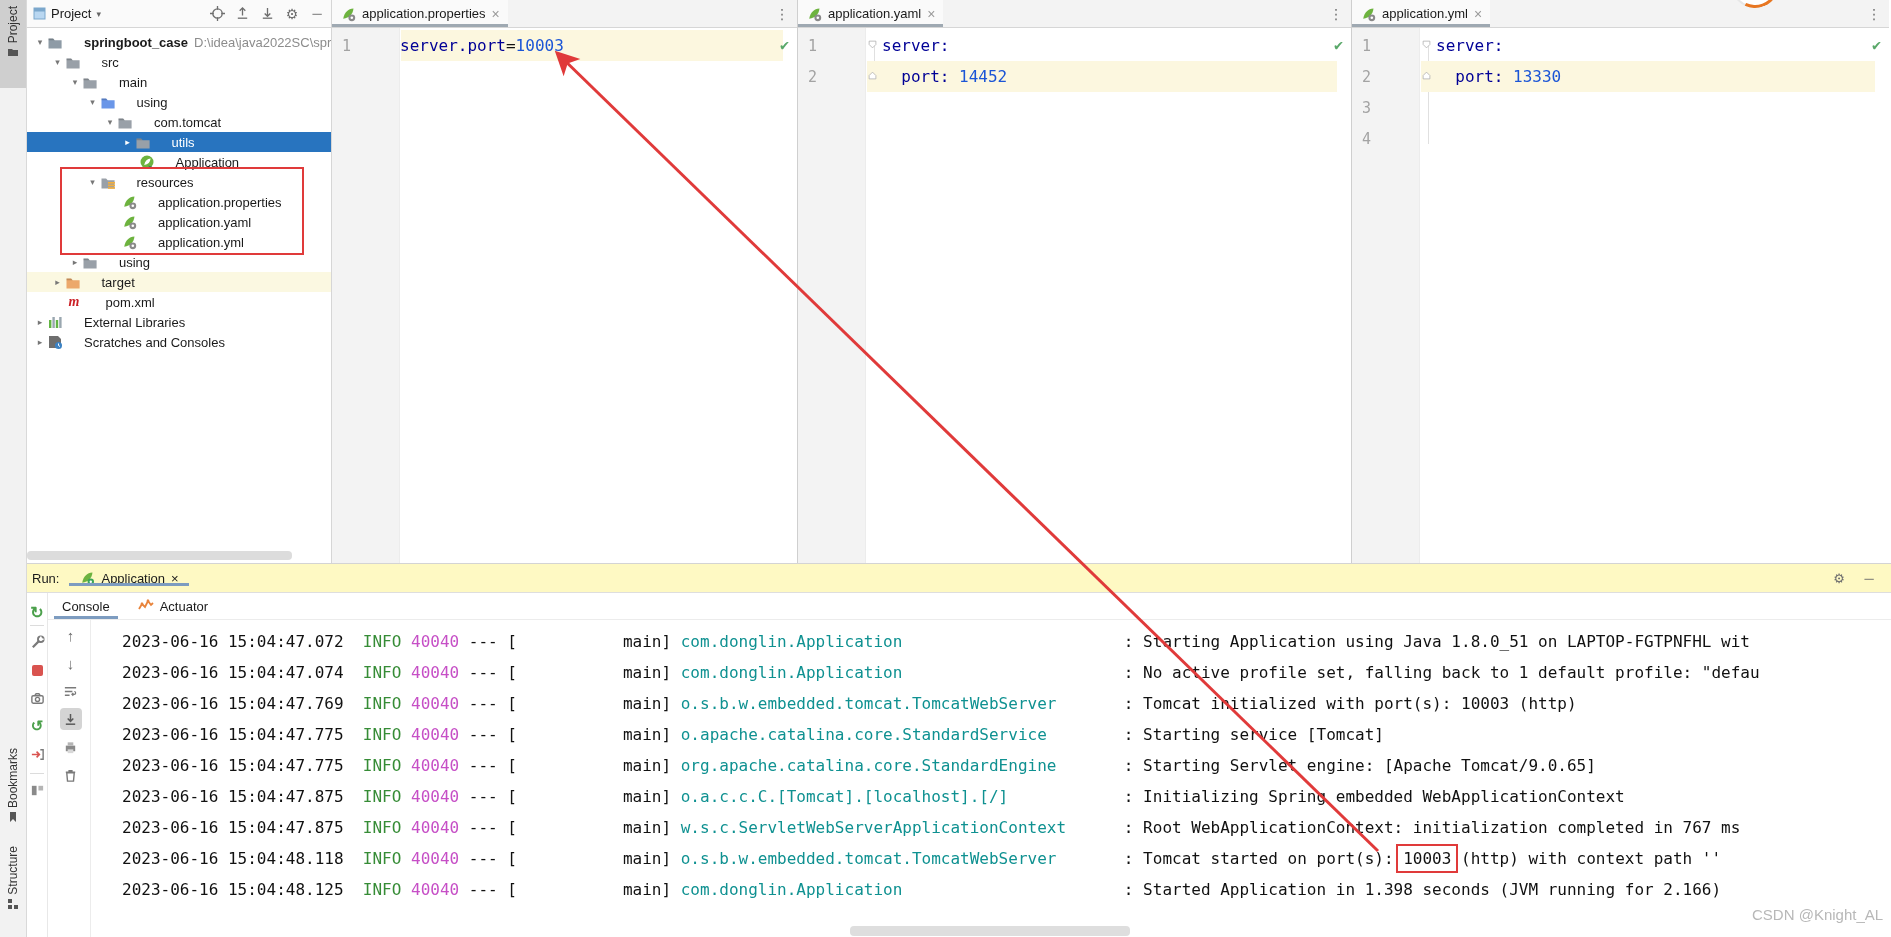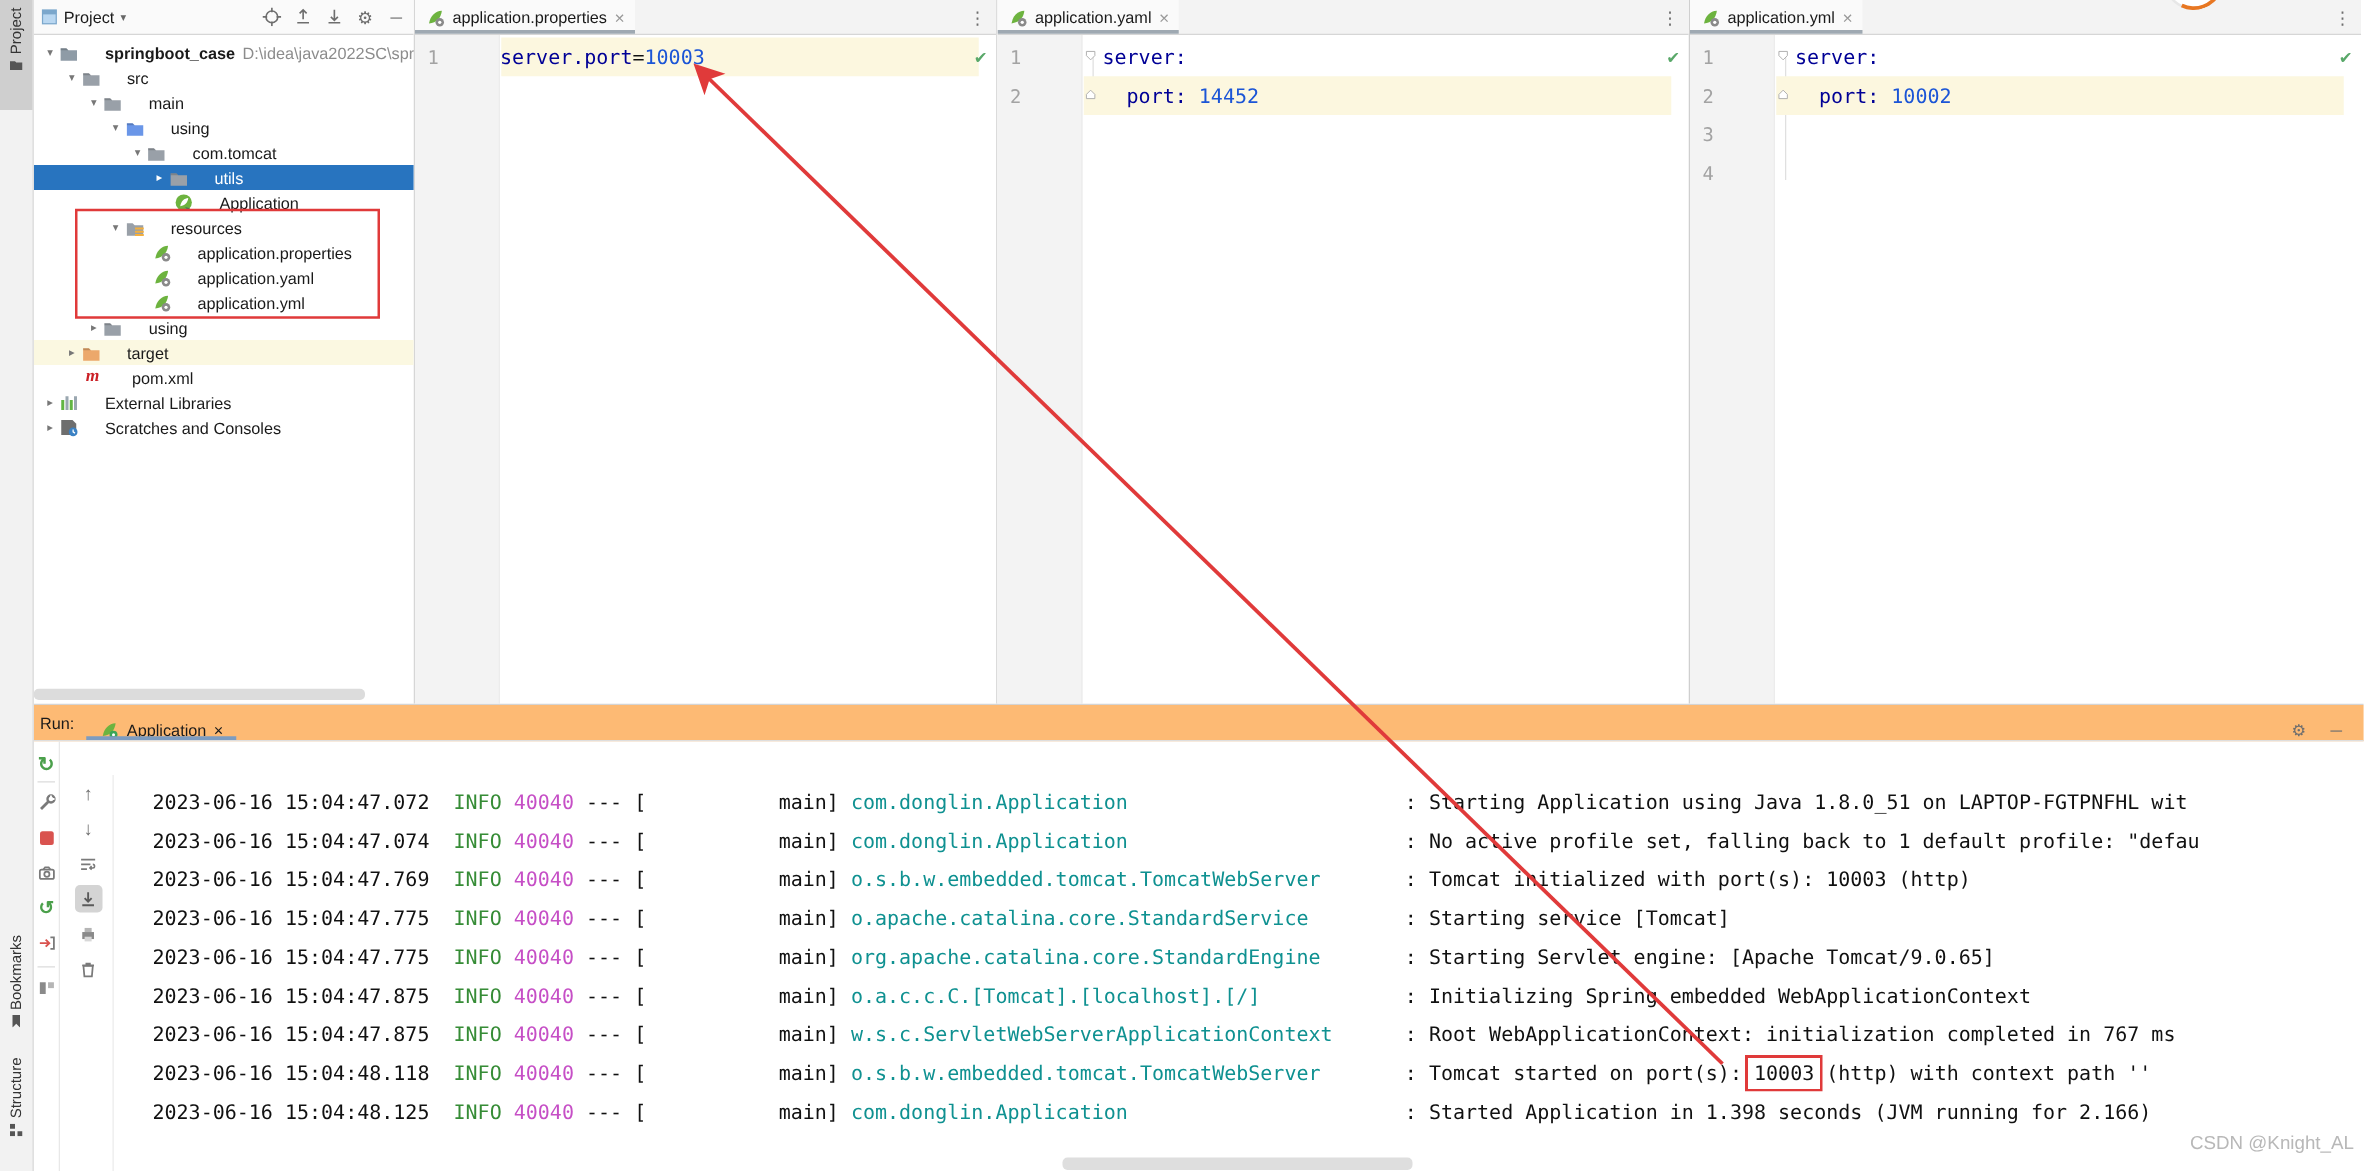--- a/index.html
+++ b/index.html
@@ -75,22 +75,22 @@
   .tok-num { color:#1b55d6; }
   .tok-plain { color:#111; }
   .echeck { position:absolute; top:8px; right:8px; color:#59a869; font-size:15px;
     cursor:pointer; z-index:2; }
   .foldguide { position:absolute; left:76px; width:1px; background:#e0e0e0; z-index:0; }
 
   
   #run-panel { position:absolute; left:27px; top:563px; width:1864px; height:374px;
     background:#fff; border-top:1px solid #d4d4d4; }
   #run-header { position:absolute; left:0; top:0; right:0; height:29px;
-    background:#fdba74; border-bottom:1px solid #dedede; display:flex;
-    align-items:flex-end; font-size:13px; }
+    background:#fef9c3; border-bottom:1px solid #dedede; display:flex;
+    align-items:center; font-size:13px; }
   #run-label { align-self:center; padding:0 10px 0 5px; }
   .rtab { display:flex; align-items:center; gap:6px; padding:0 10px;
     position:relative; cursor:pointer; }
   .rtab .under { position:absolute; left:0; right:0; bottom:0; height:3px;
     background:#7d9cc0; }
   #run-winbtns { margin-left:auto; display:flex; align-items:center; gap:14px;
     padding-right:14px; }
   #run-tabsrow { position:absolute; left:21px; top:29px; right:0; height:27px;
     display:flex; align-items:stretch; font-size:13px; border-bottom:1px solid #ececec; }
   .ctab { display:flex; align-items:center; gap:6px; padding:0 14px;
@@ -479,21 +479,21 @@
               <span class="code"><span class="tok-key">server:</span></span>
             </div>
             <div class="eline">
               <div class="hl"></div>
       <span class="lnum">2</span>
       <span class="foldc">
                 <svg width="12" height="12" viewBox="0 0 16 16">
                   <path d="M1.5 10.5h9V6L6 1.5 1.5 6z" fill="#fff" stroke="#ababab"></path>
                 </svg>
               </span>
-              <span class="code"><span class="tok-plain">  </span><span class="tok-key">port: </span><span class="tok-num">10002</span></span>
+              <span class="code"><span class="tok-plain">  </span><span class="tok-key">port: </span><span class="tok-num">13330</span></span>
             </div>
             <div class="eline">
       <span class="lnum">3</span>
       <span class="foldc"></span>
               <span class="code"></span>
             </div>
             <div class="eline">
       <span class="lnum">4</span>
       <span class="foldc"></span>
               <span class="code"></span>
@@ -517,20 +517,36 @@
           </span>
         <span>Application</span>
         <span class="close">×</span>
         <span class="under"></span>
       </div>
       <div id="run-winbtns">
         <span class="hicon">⚙</span>
         <span class="hicon">─</span>
       </div>
     </div>
+    <div id="run-tabsrow">
+        <div class="ctab">
+     <span>Console</span>
+     <span class="under"></span>
+        </div>
+        <div class="ctab">
+     <span class="ticon">
+            <svg width="16" height="16" viewBox="0 0 16 16">
+              <path d="M1 11l3-5 3 3 3-6 3 4 2-2" stroke="#e8833a" stroke-width="1.8" fill="none"></path>
+              <circle cx="4" cy="6" r="1.4" fill="#e8833a"></circle>
+              <circle cx="10" cy="3" r="1.4" fill="#e8833a"></circle>
+            </svg>
+          </span>
+          <span>Actuator</span>
+     </div>
+      </div>
     <div id="outer-col">
         <span class="tbicon" style="top:8px">
           <span style="font-size:16px;color:#4ba04b;font-weight:bold;">↻</span>
         </span>
         <span class="tbicon" style="top:38px">
           <svg width="15" height="15" viewBox="0 0 16 16">
             <path d="M3 13L10 6" stroke="#7a7a7a" stroke-width="2.4"></path>
             <circle cx="11.5" cy="4.5" r="3" fill="none" stroke="#7a7a7a" stroke-width="2"></circle>
             <path d="M11.5 1.5v3h3" fill="none" stroke="#fff" stroke-width="1.6"></path>
           </svg>

